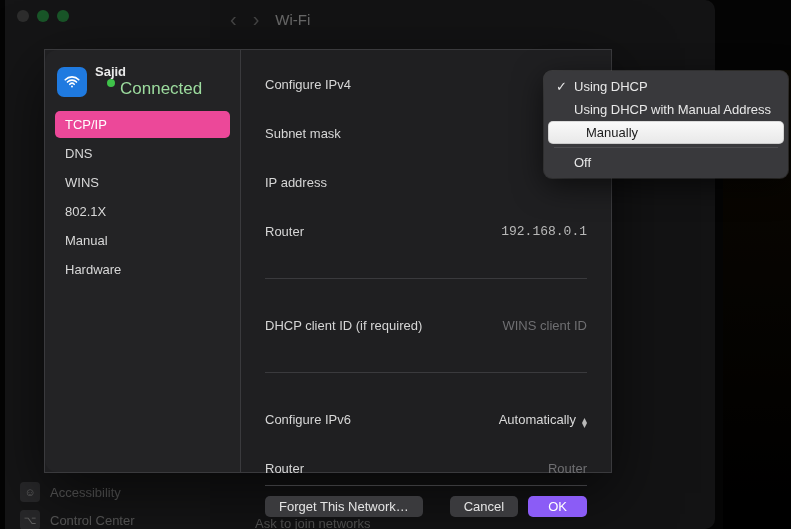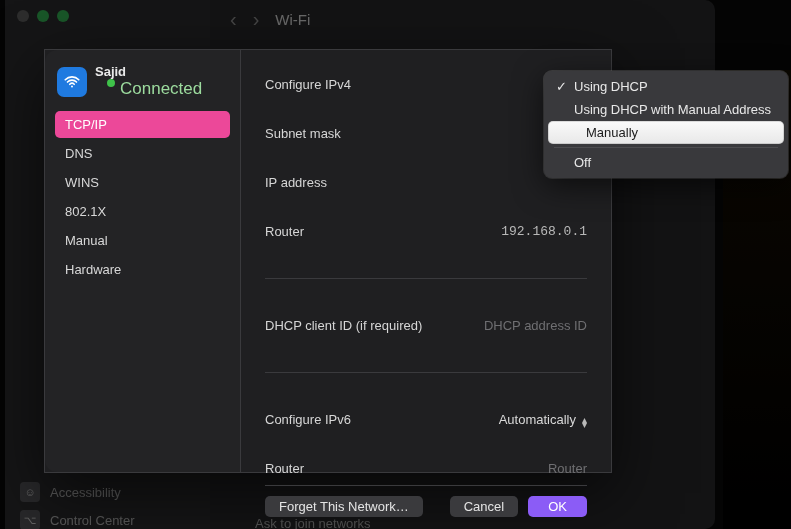--- a/index.html
+++ b/index.html
@@ -211,21 +211,21 @@
       </div>
       <div class="row">
         <span class="label">Router</span>
         <span class="value">192.168.0.1</span>
       </div>
 
       <hr class="divider">
 
       <div class="row">
         <span class="label">DHCP client ID (if required)</span>
-        <span class="placeholder">DHCP address ID</span>
+        <span class="placeholder">WINS client ID</span>
       </div>
 
       <hr class="divider">
 
       <div class="row">
         <span class="label">Configure IPv6</span>
         <span class="popup-val">
           <span>Automatically</span>
           <span class="chev">
               <span>▴</span>

